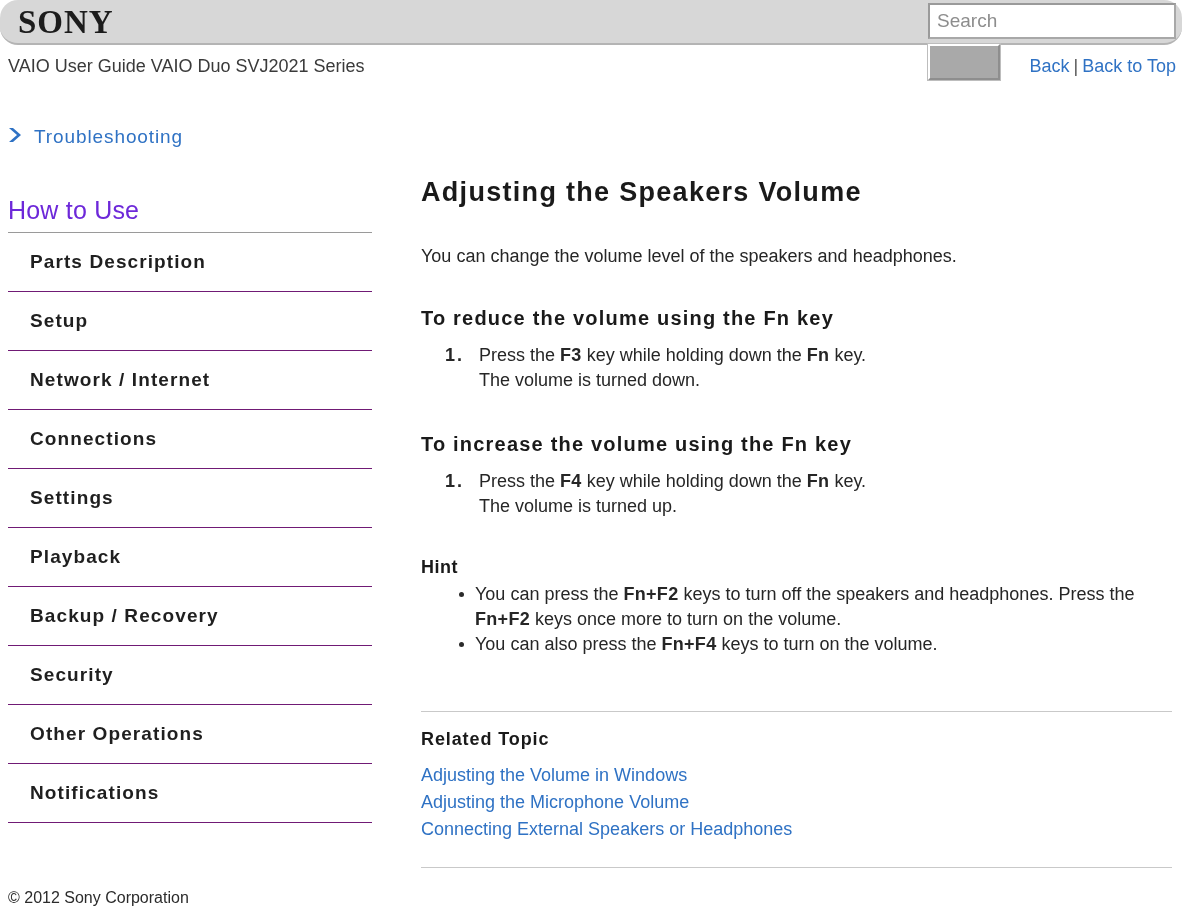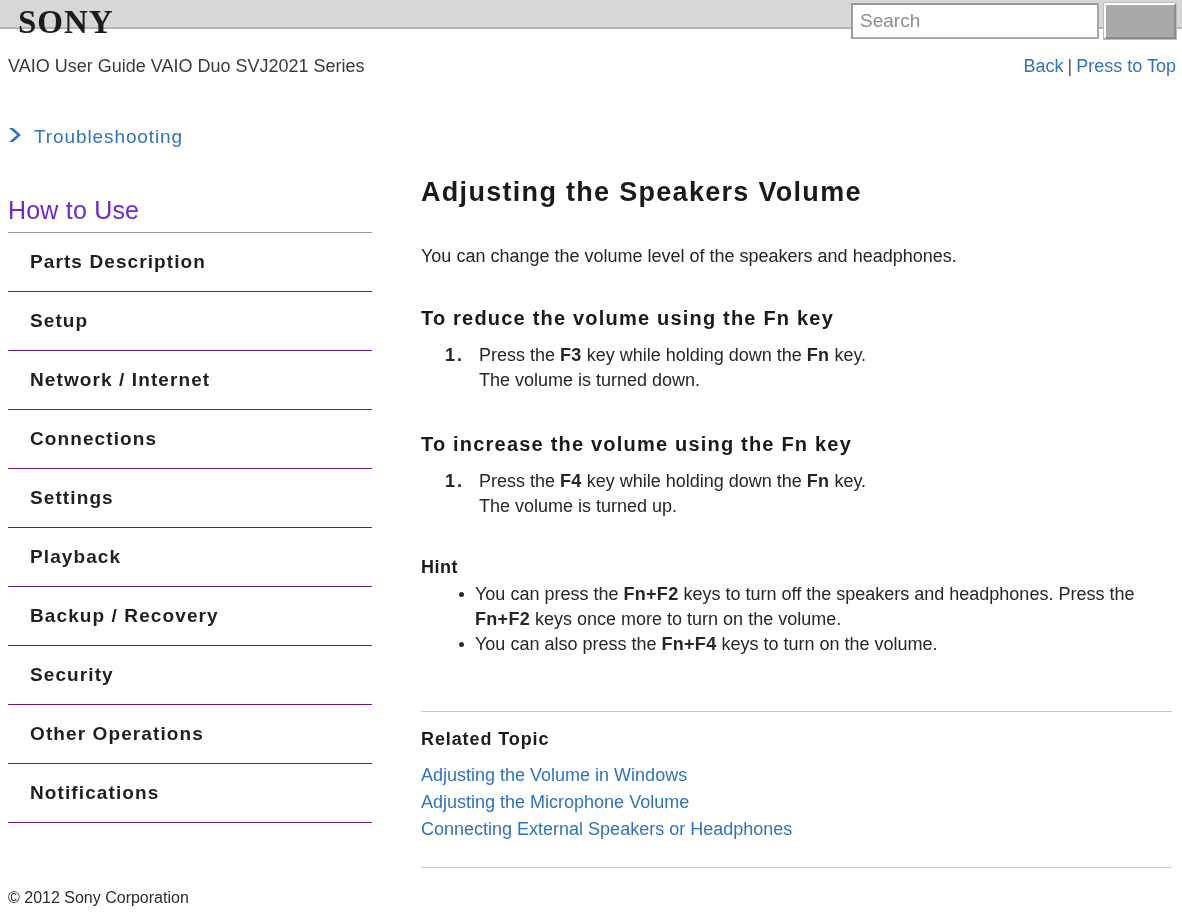--- a/index.html
+++ b/index.html
@@ -9,41 +9,43 @@
     background: #ffffff;
     font-family: "Liberation Sans", sans-serif;
     color: #262626;
     overflow: hidden;
   }
 
   
   .header-bar {
     position: absolute;
     top: 0; left: 0;
-    width: 1182px; height: 29px;
+    width: 1182px; height: 45px;
     background: #d7d7d7;
     border-bottom: 2px solid #b4b4b4;
+    border-radius: 18px;
   }
   .sony-logo {
     position: absolute;
     left: 18px; top: 5px;
     font-family: "Liberation Serif", serif;
     font-size: 33px;
     font-weight: bold;
     letter-spacing: 1px;
     color: #1c1c1c;
     line-height: 34px;
     user-select: none;
   }
   .search-wrap {
     position: absolute;
     right: 6px; top: 3px;
     display: flex;
     align-items: flex-start;
     gap: 5px;
+    flex-direction: column;
   }
   .search-input {
     width: 248px; height: 36px;
     border: 2px solid #a8a8a8;
     border-top-color: #9a9a9a;
     border-left-color: #9a9a9a;
     background: #ffffff;
     font-family: "Liberation Sans", sans-serif;
     font-size: 19px;
     color: #333;
@@ -246,21 +248,21 @@
   <div class="sony-logo">SONY</div>
   <div class="search-wrap">
     <input class="search-input" type="text" placeholder="Search" style="">
     <button class="search-button"></button>
   </div>
 </div>
 
 <div class="title-row">
   <div class="guide-title">VAIO User Guide VAIO Duo SVJ2021 Series</div>
   <div class="nav-links">
-    <a href="#">Back</a><span class="sep">|</span><a href="#">Press to Top</a>
+    <a href="#">Back</a><span class="sep">|</span><a href="#">Back to Top</a>
   </div>
 </div>
 
 <div class="sidebar">
 
   <div class="ts-link">
     <span class="ts-icon">
       <svg width="18" height="16" viewBox="0 0 18 16">
         <polygon points="1,1 9,8 1,15 5,15 13,8 5,1" fill="#2f72c4"></polygon>
       </svg>

